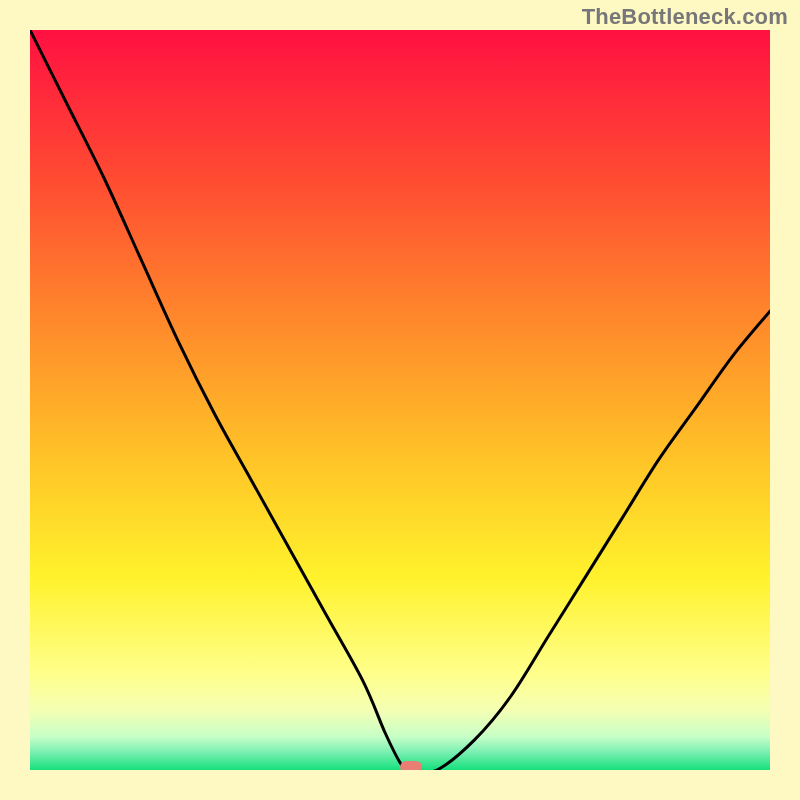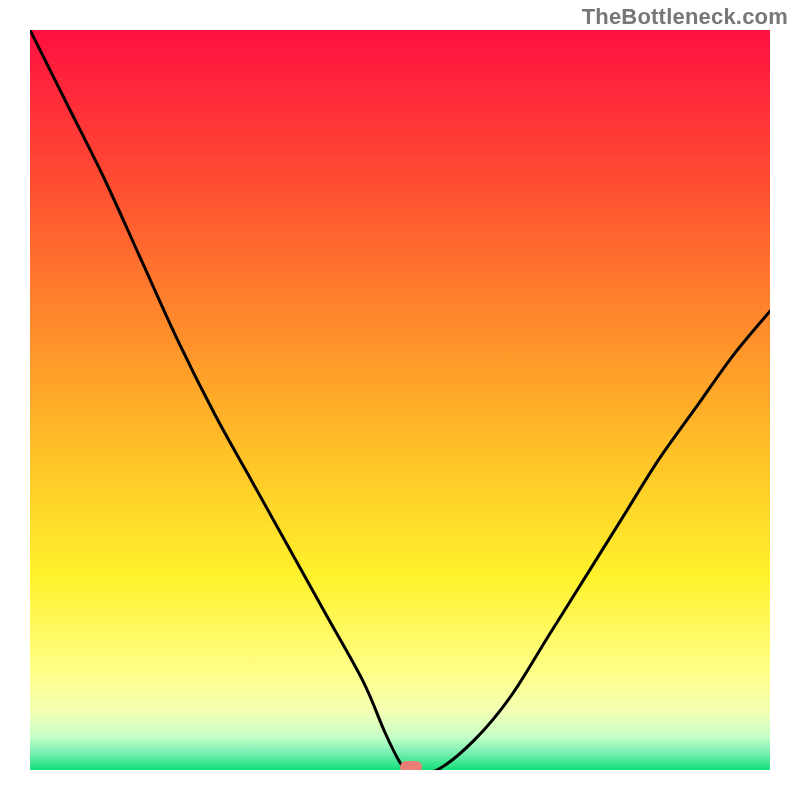--- a/index.html
+++ b/index.html
@@ -8,21 +8,21 @@
     width: 800px;
     height: 800px;
     background: #000;
     overflow: hidden;
     font-family: Arial, Helvetica, sans-serif;
   }
   .frame {
     position: relative;
     width: 800px;
     height: 800px;
-    background: #ffffff;
+    background: #fef9c3;
   }
   .watermark {
     position: absolute;
     top: 4px;
     right: 12px;
     color: #777779;
     font-size: 22px;
     font-weight: 600;
     letter-spacing: 0.2px;
     z-index: 5;

